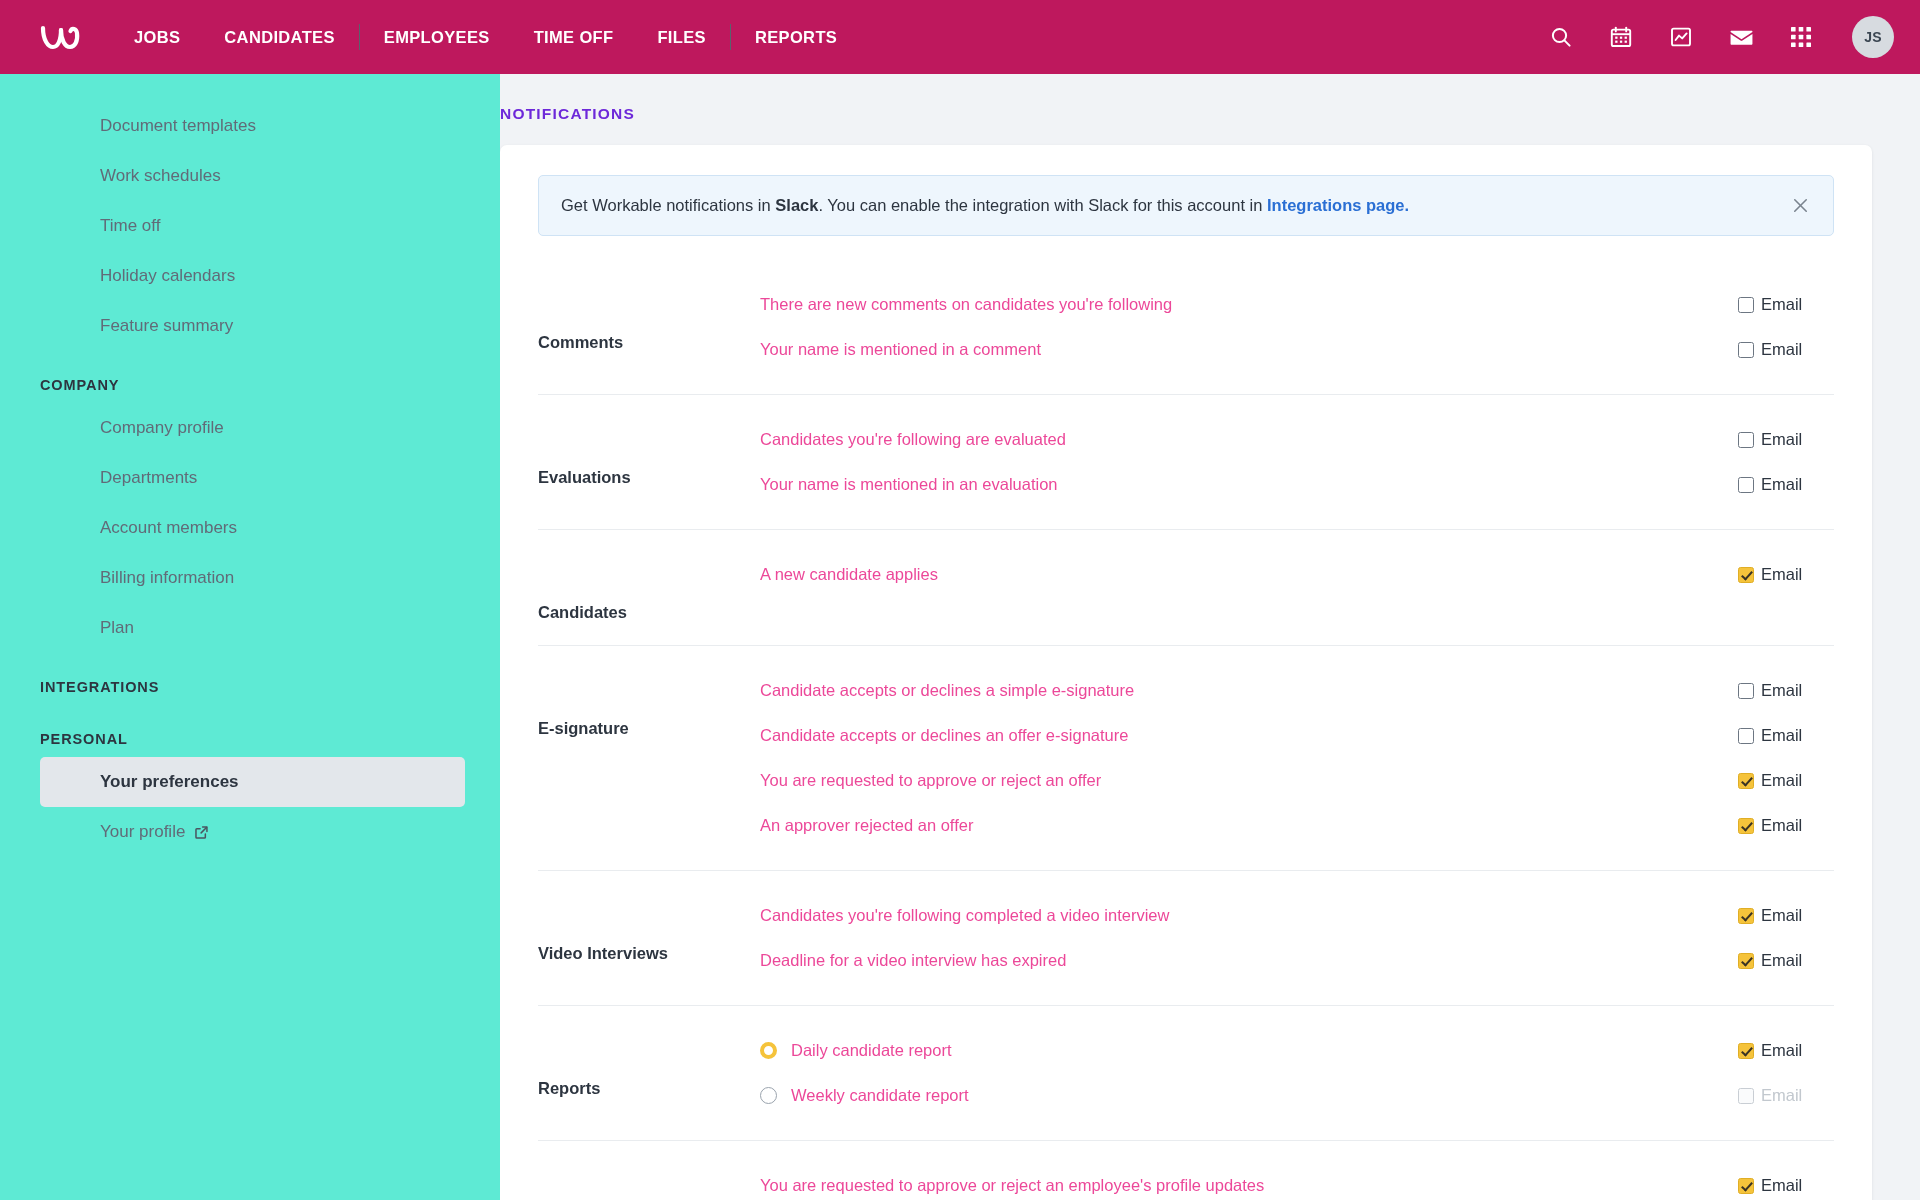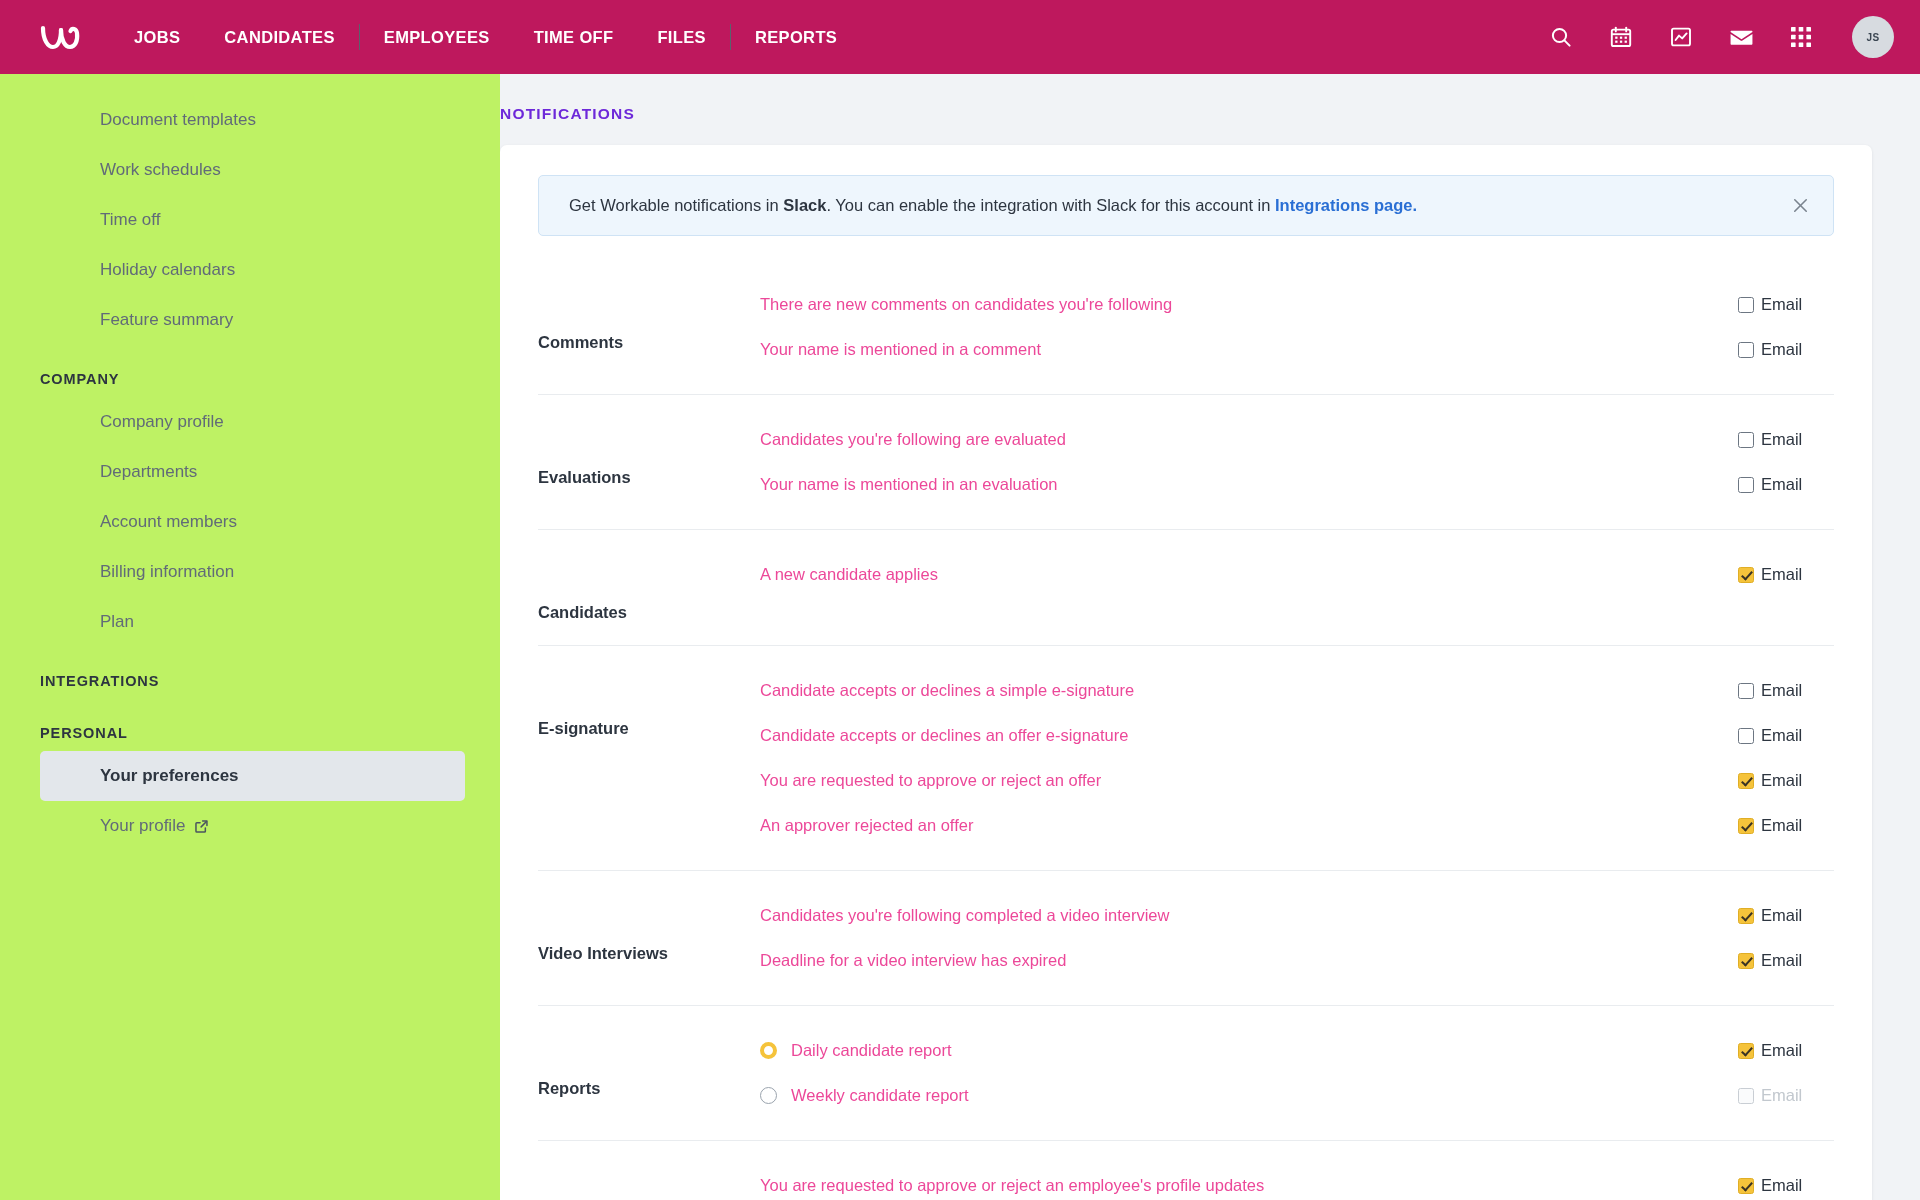--- a/index.html
+++ b/index.html
@@ -54,37 +54,37 @@
     width: 26px; height: 26px;
     display: flex; align-items: center; justify-content: center;
     cursor: pointer;
     color: #ffffff;
   }
   .avatar {
     width: 42px; height: 42px;
     border-radius: 50%;
     background: #d7dbe0;
     color: #3b4652;
-    font-size: 10px;
+    font-size: 14px;
     font-weight: bold;
     display: flex; align-items: center; justify-content: center;
     cursor: pointer;
     letter-spacing: .3px;
     margin-left: 4px;
   }
 
   
   .layout { display: flex; height: 1126px; }
 
   
   .sidebar {
     width: 500px;
     flex: 0 0 500px;
-    background: #bef264;
-    padding-top: 21px;
+    background: #5eead4;
+    padding-top: 27px;
   }
   .side-link {
     height: 50px;
     display: flex;
     align-items: center;
     padding: 0 22px 0 60px;
     color: #616b78;
     font-size: 17px;
     cursor: pointer;
     border-radius: 5px;
@@ -125,21 +125,21 @@
     min-height: 1060px;
   }
 
   
   .banner {
     background: #eef6fd;
     border: 1px solid #cfe3f5;
     border-radius: 5px;
     display: flex;
     align-items: center;
-    padding: 18px 22px 18px 30px;
+    padding: 18px 22px 18px 22px;
     margin-bottom: 24px;
   }
   .banner-text {
     font-size: 16.5px;
     color: #2d3540;
     flex: 1;
     line-height: 1.4;
   }
   .banner-text b { font-weight: bold; }
   .banner-link {

